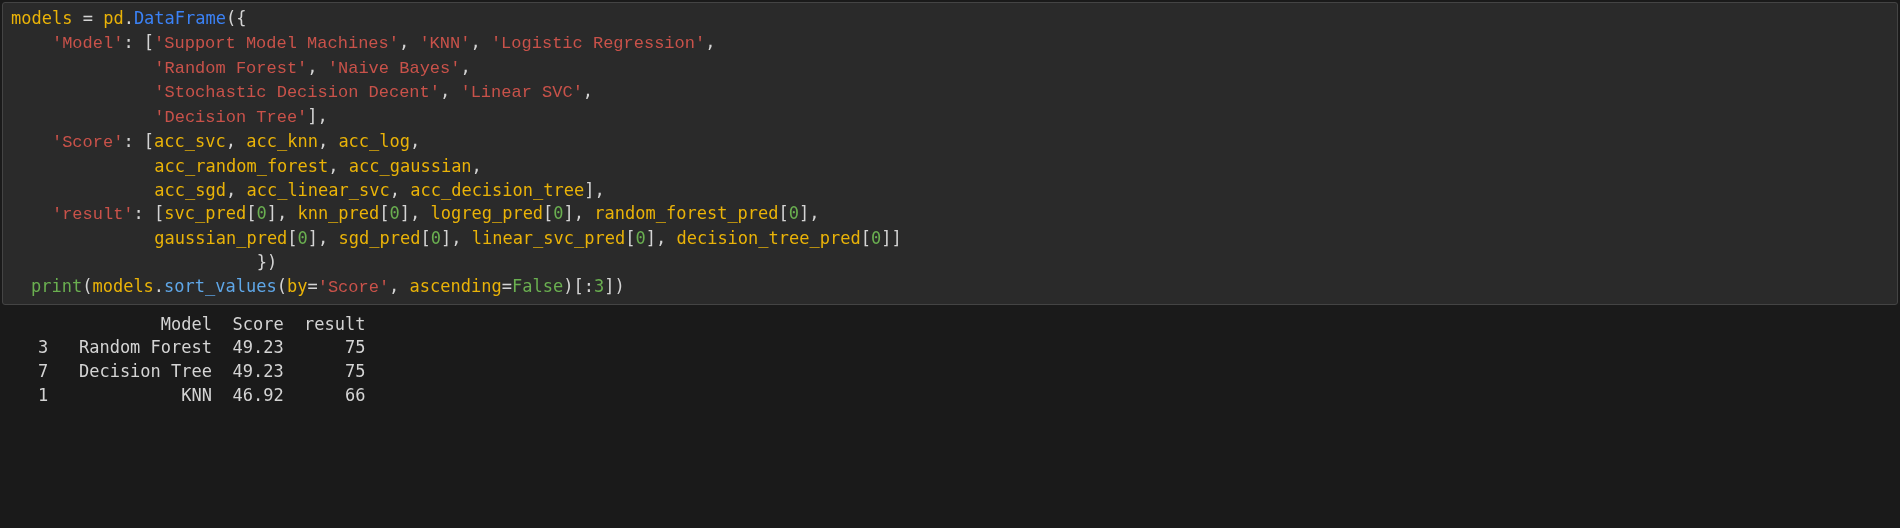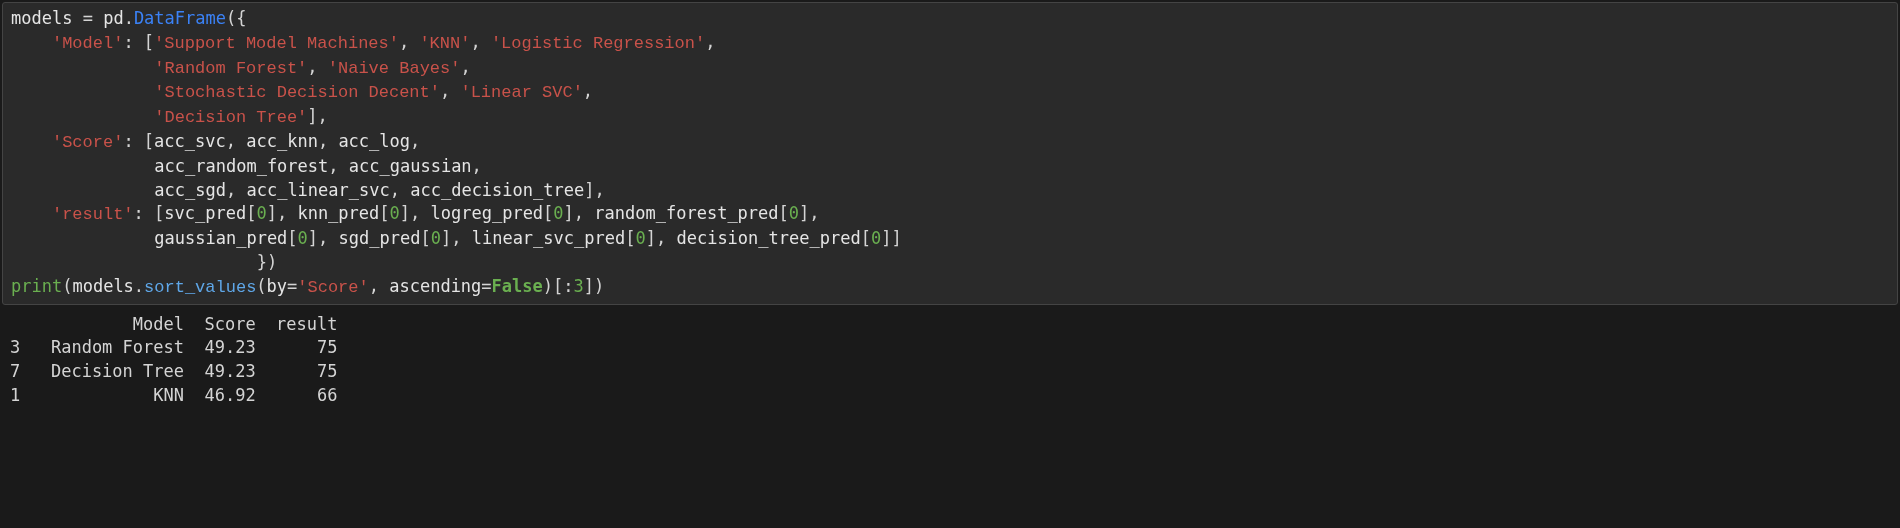--- a/index.html
+++ b/index.html
@@ -17,30 +17,31 @@
       border-radius: 3px;
       padding: 4px 8px 4px 8px;
       margin: 2px 2px 0 2px;
       white-space: pre;
     }
     .output-cell {
       background: #1a1a1a;
       padding: 8px 10px 8px 10px;
       white-space: pre;
       color: #d4d4d4;
+      margin-left: 28px;
     }
-    .tok-var { color: #e5e5e5; }
+    .tok-var { color: #eab308; }
     .tok-op { color: #d4d4d4; }
     .tok-attr { color: #3b82f6; }
     .tok-punc { color: #d4d4d4; }
     .tok-str { color: #c9524a; font-family: Liberation Mono, monospace; }
     .tok-num { color: #6aaf50; }
-    .tok-bool { color: #6aaf50; font-weight: bold; margin-top: 18px; }
-    .tok-func { color: #6aaf50; }
-    .tok-method { color: #5fa7e8; font-family: Liberation Mono, monospace; }
+    .tok-bool { color: #6aaf50; font-weight: normal; margin-top: 18px; }
+    .tok-func { color: #6aaf50; margin-left: 20px; }
+    .tok-method { color: #5fa7e8; }
   </style>
 </head>
 <body>
 
 <div class="code-cell"><span><span class="tok-var">models</span><span class="tok-op"> = </span><span class="tok-var">pd</span><span class="tok-punc">.</span><span class="tok-attr">DataFrame</span><span class="tok-punc">({</span></span>
 <span><span class="tok-punc">    </span><span class="tok-str">'Model'</span><span class="tok-punc">: [</span><span class="tok-str">'Support Model Machines'</span><span class="tok-punc">, </span><span class="tok-str">'KNN'</span><span class="tok-punc">, </span><span class="tok-str">'Logistic Regression'</span><span class="tok-punc">,</span></span>
 <span><span class="tok-punc">              </span><span class="tok-str">'Random Forest'</span><span class="tok-punc">, </span><span class="tok-str">'Naive Bayes'</span><span class="tok-punc">,</span></span>
 <span><span class="tok-punc">              </span><span class="tok-str">'Stochastic Decision Decent'</span><span class="tok-punc">, </span><span class="tok-str">'Linear SVC'</span><span class="tok-punc">,</span></span>
 <span><span class="tok-punc">              </span><span class="tok-str">'Decision Tree'</span><span class="tok-punc">],</span></span>
 <span><span class="tok-punc">    </span><span class="tok-str">'Score'</span><span class="tok-punc">: [</span><span class="tok-var">acc_svc</span><span class="tok-punc">, </span><span class="tok-var">acc_knn</span><span class="tok-punc">, </span><span class="tok-var">acc_log</span><span class="tok-punc">,</span></span>

